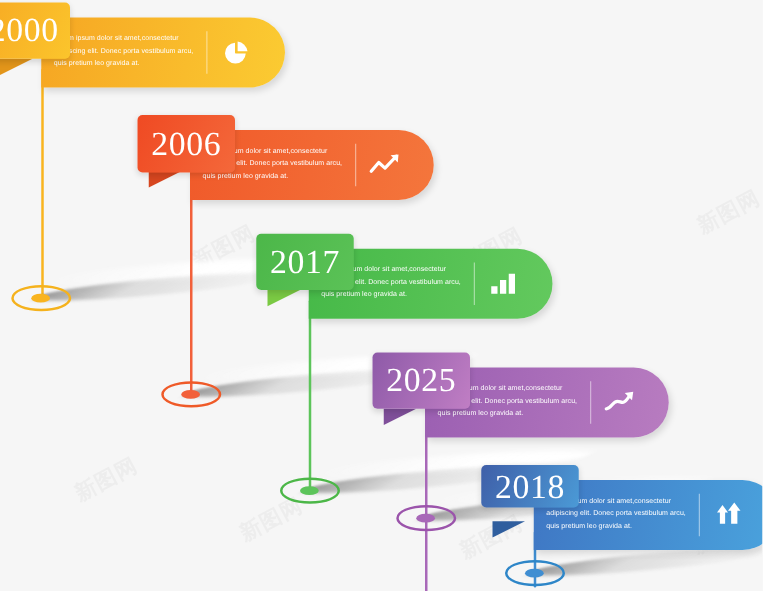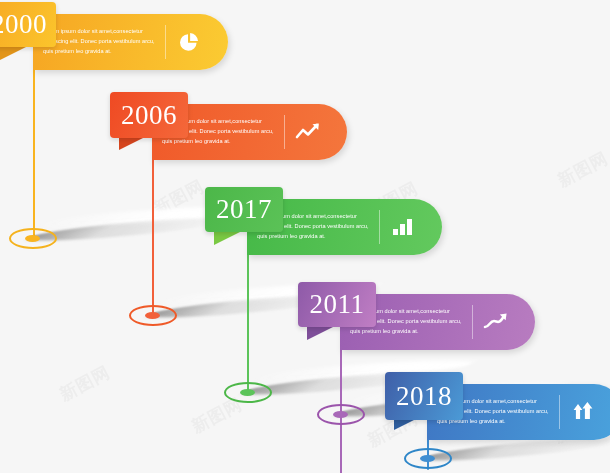--- a/index.html
+++ b/index.html
@@ -243,21 +243,21 @@
       <div class="divider"></div>
       <div class="icon-wrap">
         <svg width="26" height="20" viewBox="0 0 26 20">
           <path d="M2,15 C6,15 7,9 11,9 C14.5,9 15.5,13 21,4" fill="none" stroke="#ffffff" stroke-width="2.6" stroke-linecap="round"></path>
           <polygon points="16.8,2.4 23.6,1.4 22.6,8.2" fill="#ffffff"></polygon>
         </svg>
       </div>
     </div>
     <div class="fold" style="left:307px;top:327px;border-top:13px solid #7f4f9a;border-right:26px solid transparent;"></div>
     <div class="tab" style="left:298px;top:282px;width:78px;height:45px;background:linear-gradient(115deg,#8e5aa8 0%,#c07ec4 100%);">
-      <span class="tab-year">2011</span>
+      <span class="tab-year">2025</span>
     </div>
   </div>
 
   <div class="milestone">
     <div class="pole" style="left:427px;top:425px;height:45px;background:#3f8ed2;"></div>
     <div class="base" style="left:404px;top:448px;">
       <div class="ground-gloss"></div>
       <div class="ground-shadow"></div>
       <div class="ring" style="border-color:#2e86c8;"></div>
       <div class="dot" style="background:#3f8ed2;"></div>
@@ -266,18 +266,18 @@
       <div class="banner-text">Lorem ipsum dolor sit amet,consectetur adipiscing elit. Donec porta vestibulum arcu, quis pretium leo gravida at.</div>
       <div class="divider"></div>
       <div class="icon-wrap">
         <svg width="24" height="22" viewBox="0 0 24 22">
           <path d="M7 3 L11.4 9 L9.1 9 L9.1 18 L4.9 18 L4.9 9 L2.6 9 Z" fill="#ffffff"></path>
           <path d="M16.4 1 L21.4 7.6 L18.9 7.6 L18.9 18 L13.9 18 L13.9 7.6 L11.4 7.6 Z" fill="#ffffff"></path>
         </svg>
       </div>
     </div>
     <div class="fold" style="left:394px;top:417px;border-top:13px solid #2f5e9e;border-right:26px solid transparent;"></div>
-    <div class="tab" style="left:385px;top:372px;width:78px;height:48px;background:linear-gradient(115deg,#3f5fa8 0%,#4b9ad6 100%);">
+    <div class="tab" style="left:385px;top:372px;width:78px;height:34px;background:linear-gradient(115deg,#3f5fa8 0%,#4b9ad6 100%);">
       <span class="tab-year">2018</span>
     </div>
   </div>
 
 </div>
 
 </body></html>

